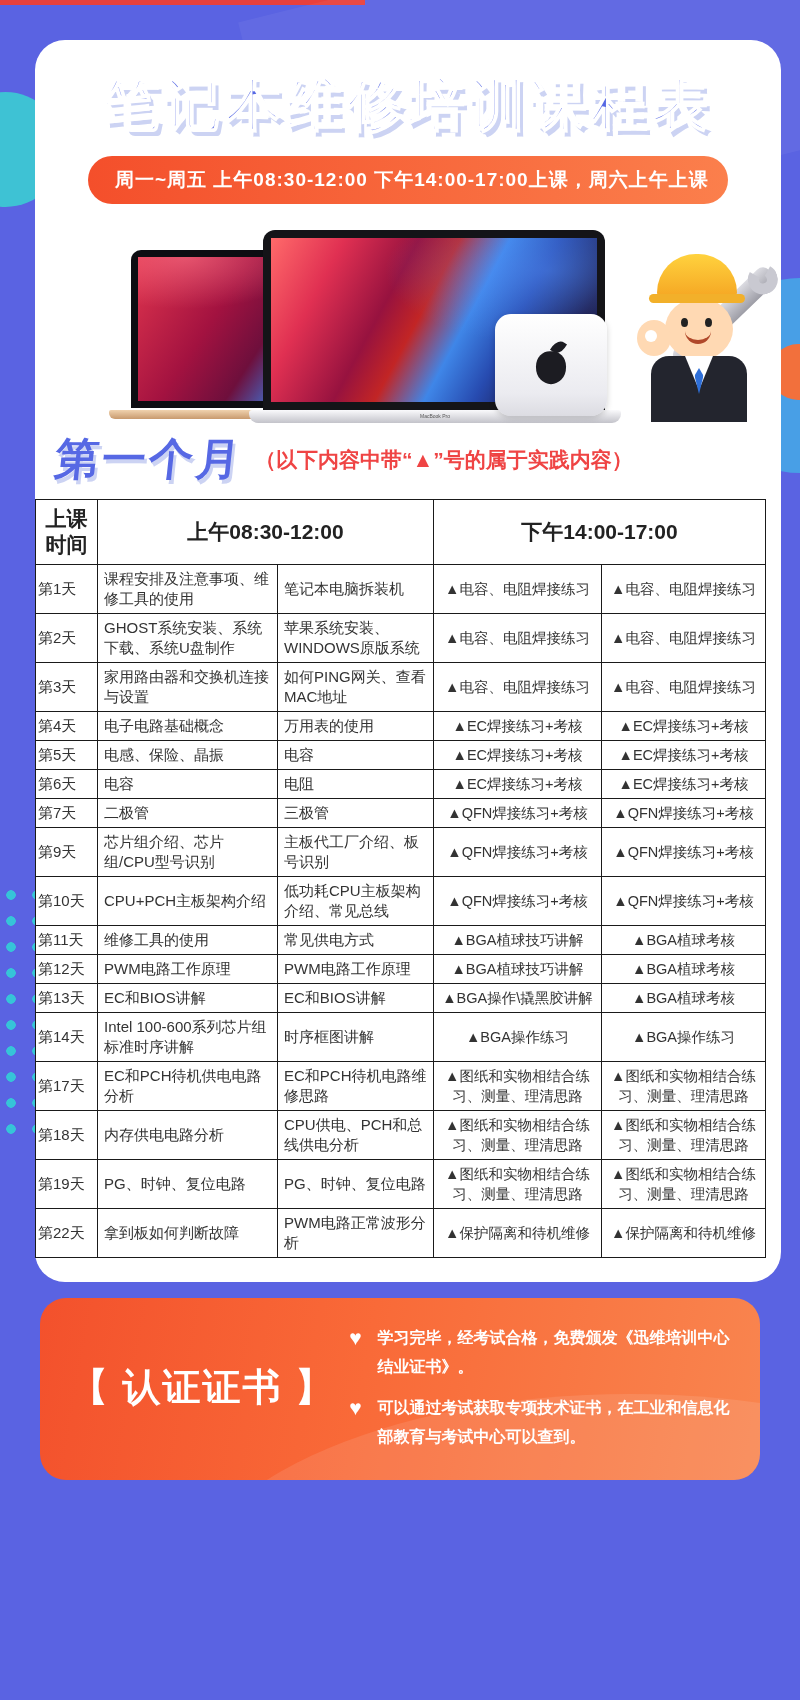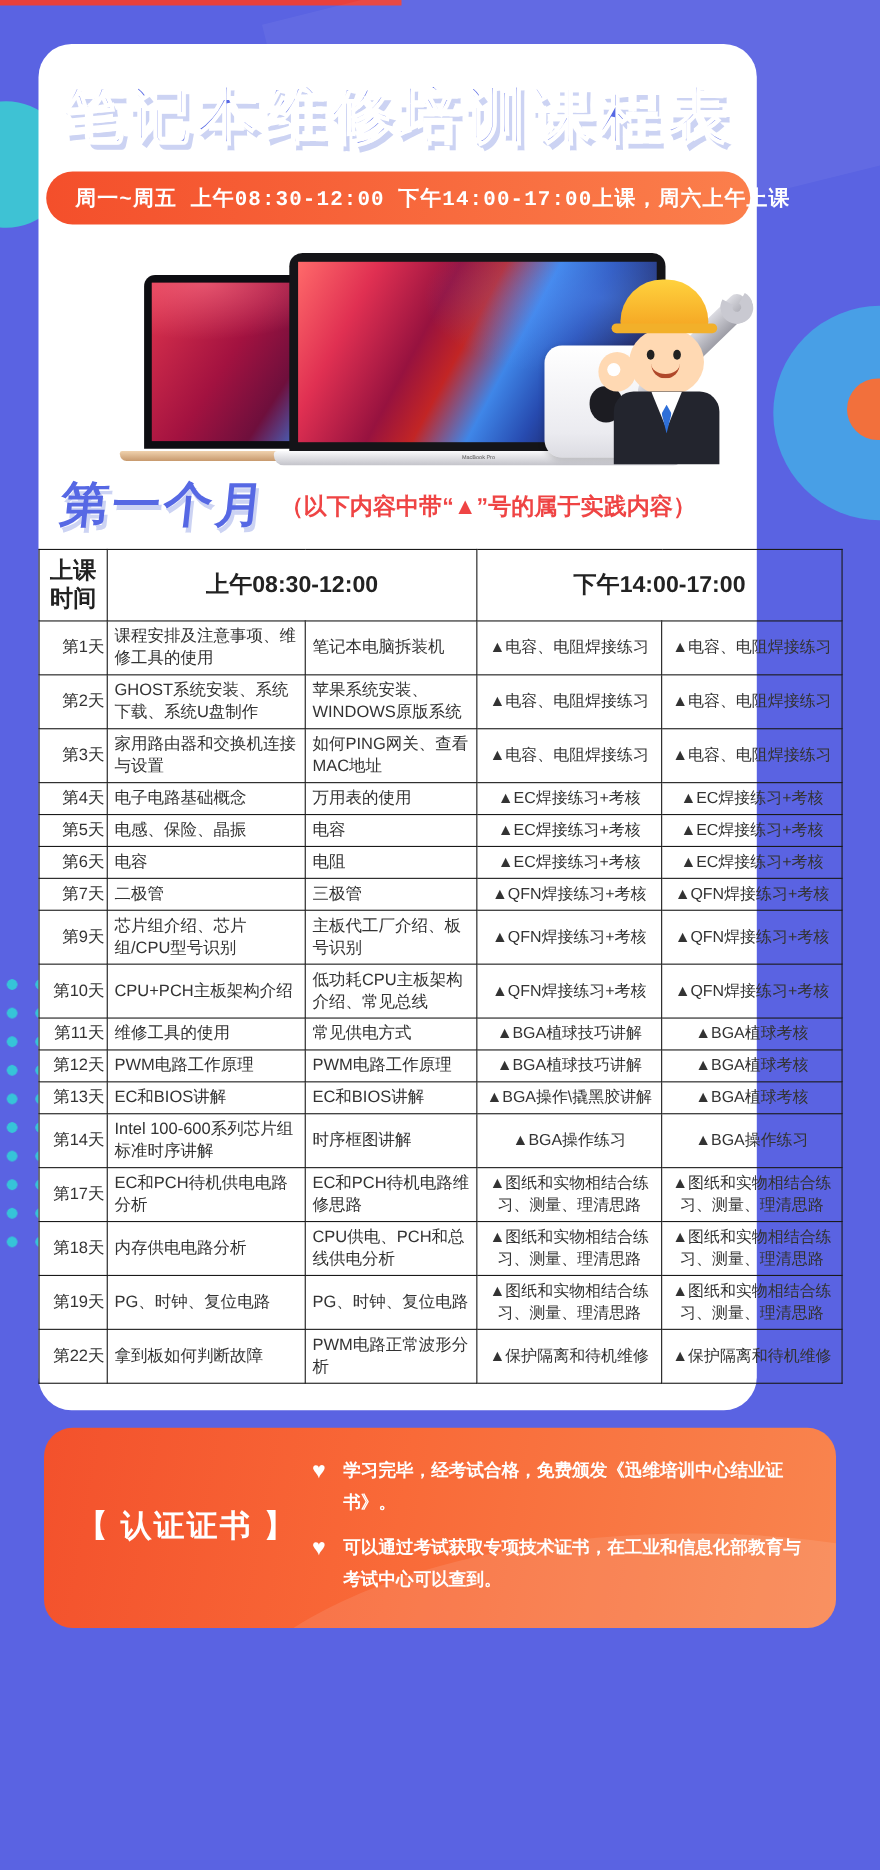--- a/index.html
+++ b/index.html
@@ -17,34 +17,34 @@
              border-radius:50%; background:#3ec2d4; z-index:0; }
   .cyan-circle-right { position:absolute; right:-98px; top:278px; width:195px; height:195px;
              border-radius:50%; background:#489fe6; z-index:0; }
   .orange-circle-right { position:absolute; right:-26px; top:344px; width:56px; height:56px;
              border-radius:50%; background:#f2703c; z-index:0; }
   .dot-grid { position:absolute; left:-6px; top:876px; width:44px; height:268px; z-index:0;
              background-image:radial-gradient(circle, #36c4d8 4.5px, rgba(0,0,0,0) 5px);
              background-size:26px 26px; background-position:4px 6px; }
   
   .card {
-    position:relative; z-index:1; margin:40px 35px 0; width:653px;
+    position:relative; z-index:1; margin:40px 35px 0; width:746px;
     background:#ffffff; border-radius:30px; padding:30px 0 24px;
   }
   .main-title {
     text-align:center; font-size:56px; font-weight:bold; color:#5668e4;
     letter-spacing:5px; line-height:70px; white-space:nowrap;
     -webkit-text-stroke:2px #ffffff;
     text-shadow:4px 5px 0 #ccd3f3;
   }
   .pill {
     margin:16px auto 0; width:fit-content; max-width:640px;
     background:linear-gradient(90deg,#f44f2b,#fb7f4c);
     color:#fff; font-size:19px; font-weight:bold; letter-spacing:1px;
-    padding:11px 27px; border-radius:26px; white-space:nowrap;font-family:Liberation Mono, monospace;
+    padding:11px 27px; border-radius:26px; white-space:nowrap;
   }
   
   .hero { position:relative; height:200px; margin:12px 28px 0; }
   .mb-left { position:absolute; left:68px; top:34px; width:330px; height:158px;
     background:#0d0d12; border-radius:10px 10px 0 0; padding:7px; z-index:1; }
   .mb-left .screen { width:100%; height:100%;
     background:
       radial-gradient(90% 80% at 15% 0%, rgba(255,120,140,0.55) 0%, rgba(255,120,140,0) 45%),
       linear-gradient(123deg,#e0354e 0%,#a31240 28%,#6e0f3c 44%,#3a7be0 58%,#1d2f8a 76%,#0d0f3c 100%); }
   .mb-left-base { position:absolute; left:46px; top:194px; width:312px; height:9px;
@@ -94,31 +94,31 @@
     clip-path:polygon(50% 0,100% 30%,50% 100%,0 30%); }
   
   .month-row { display:flex; align-items:center; margin:14px 20px 10px; }
   .month-title { font-size:44px; font-weight:bold; color:#5668e4; letter-spacing:3px;
     transform:skewX(-6deg); text-shadow:3px 4px 0 #ccd3f3; white-space:nowrap; }
   .month-note { font-size:21px; font-weight:bold; color:#ef4444; margin-left:12px; white-space:nowrap; }
   
   table.course { border-collapse:collapse; width:730px; table-layout:fixed; }
   .course th, .course td { border:1.5px solid #1a1a1a; color:#333; vertical-align:middle; }
   .course thead th { font-size:21px; font-weight:bold; color:#222; padding:6px 2px; line-height:26px; }
-  .c-day { text-align:right; font-size:15px; padding:0 2px; line-height:20px; }
+  .c-day { text-align:left; font-size:15px; padding:0 2px; line-height:20px; }
   .c-m   { text-align:left;   font-size:15px; padding:4px 6px; line-height:20px; }
   .c-a   { text-align:center; font-size:14.5px; padding:4px 2px; line-height:20px; }
   
   .cert-banner { position:relative; z-index:1; margin:16px 40px 0; width:720px; min-height:182px;
     border-radius:26px; overflow:hidden; display:flex; align-items:center;
     background:linear-gradient(100deg,#f3512c 0%,#f96a38 45%,#f9854f 100%);
     padding:24px 18px 28px 12px; color:#fff; }
   .banner-wave { position:absolute; left:140px; top:96px; width:900px; height:420px;
     border-radius:50%; background:rgba(255,255,255,0.10); }
-  .cert-label { position:relative; font-size:28px; font-weight:bold; letter-spacing:2px;
+  .cert-label { position:relative; font-size:38px; font-weight:bold; letter-spacing:2px;
     white-space:nowrap; padding:0 14px 0 18px; }
   .cert-bullets { position:relative; flex:1; display:flex; flex-direction:column; gap:12px;
     font-size:16px; font-weight:bold; line-height:29px; }
   .bullet { display:flex; }
   .heart { margin-right:16px; font-size:21px; line-height:29px; }
 </style>
 </head>
 <body>
 
 <div>

